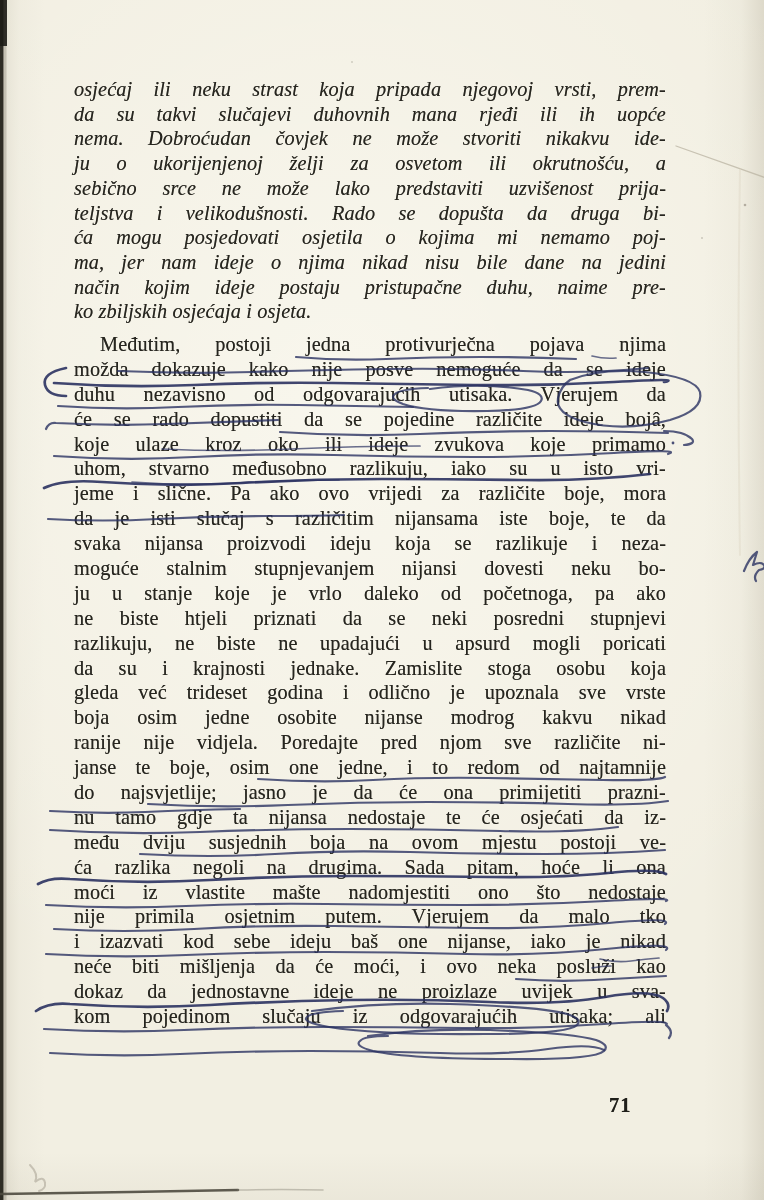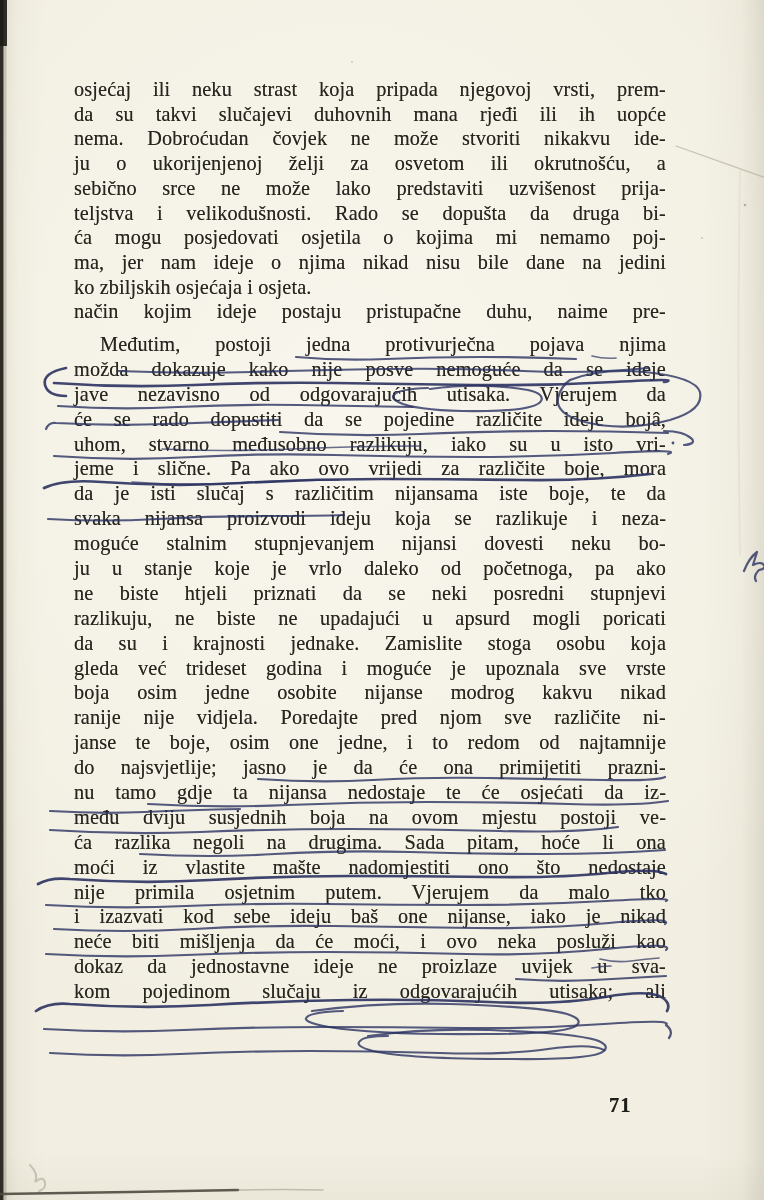--- a/index.html
+++ b/index.html
@@ -15,21 +15,21 @@
   }
   .textcol{position:absolute;left:74px;width:592px;color:#26251f;}
   #para1{top:77px;}
   #para2{top:332px;}
   .tline{
     font-size:20.3px;letter-spacing:0.12px;
     text-align:justify;text-align-last:justify;
     text-shadow:0 0 0.5px rgba(38,36,30,0.55);
     white-space:normal;overflow:visible;
   }
-  .p1-line{height:24.72px;line-height:24.72px;}
+  .p1-line{height:24.72px;line-height:24.72px;font-style:italic;}
   .p2-line{height:24.9px;line-height:24.9px;}
   .tl-left{text-align-last:left;}
   .indent{text-indent:26px;}
   .pagenum{
     position:absolute;left:609px;top:1094px;
     font-size:20.5px;font-weight:bold;letter-spacing:1px;color:#1f1e19;
     text-shadow:0 0 0.5px rgba(31,30,25,0.6);
   }
   svg.overlay{position:absolute;left:0;top:0;pointer-events:none;}
   .pen path{fill:none;stroke:#2b3261;stroke-width:2.2;opacity:0.8;stroke-linecap:round;stroke-linejoin:round;}
@@ -45,39 +45,40 @@
 
   <div class="textcol" id="para1">
     <div class="tline p1-line">osjećaj ili neku strast koja pripada njegovoj vrsti, prem-</div>
     <div class="tline p1-line">da su takvi slučajevi duhovnih mana rjeđi ili ih uopće</div>
     <div class="tline p1-line">nema. Dobroćudan čovjek ne može stvoriti nikakvu ide-</div>
     <div class="tline p1-line">ju o ukorijenjenoj želji za osvetom ili okrutnošću, a</div>
     <div class="tline p1-line">sebično srce ne može lako predstaviti uzvišenost prija-</div>
     <div class="tline p1-line">teljstva i velikodušnosti. Rado se dopušta da druga bi-</div>
     <div class="tline p1-line">ća mogu posjedovati osjetila o kojima mi nemamo poj-</div>
     <div class="tline p1-line">ma, jer nam ideje o njima nikad nisu bile dane na jedini</div>
+    <div class="tline p1-line">način kojim ideje postaju pristupačne duhu, naime pre-</div>
     <div class="tline p1-line tl-left">ko zbiljskih osjećaja i osjeta.</div>
-    <div class="tline p1-line">način kojim ideje postaju pristupačne duhu, naime pre-</div>
   </div>
 
   <div class="textcol" id="para2">
     <div class="tline p2-line indent">Međutim, postoji jedna protivurječna pojava njima</div>
     <div class="tline p2-line">možda dokazuje kako nije posve nemoguće da se ideje</div>
-    <div class="tline p2-line">jave nezavisno od odgovarajućih utisaka. Vjerujem da</div>
+    <div class="tline p2-line">duhu nezavisno od odgovarajućih utisaka. Vjerujem da</div>
     <div class="tline p2-line">će se rado dopustiti da se pojedine različite ideje bojâ,</div>
+    <div class="tline p2-line">koje ulaze kroz oko ili ideje zvukova koje primamo</div>
     <div class="tline p2-line">uhom, stvarno međusobno razlikuju, iako su u isto vri-</div>
     <div class="tline p2-line">jeme i slične. Pa ako ovo vrijedi za različite boje, mora</div>
     <div class="tline p2-line">da je isti slučaj s različitim nijansama iste boje, te da</div>
     <div class="tline p2-line">svaka nijansa proizvodi ideju koja se razlikuje i neza-</div>
     <div class="tline p2-line">moguće stalnim stupnjevanjem nijansi dovesti neku bo-</div>
     <div class="tline p2-line">ju u stanje koje je vrlo daleko od početnoga, pa ako</div>
     <div class="tline p2-line">ne biste htjeli priznati da se neki posredni stupnjevi</div>
     <div class="tline p2-line">razlikuju, ne biste ne upadajući u apsurd mogli poricati</div>
     <div class="tline p2-line">da su i krajnosti jednake. Zamislite stoga osobu koja</div>
-    <div class="tline p2-line">gleda već trideset godina i moguće je upoznala sve vrste</div>
+    <div class="tline p2-line">gleda već trideset godina i odlično je upoznala sve vrste</div>
     <div class="tline p2-line">boja osim jedne osobite nijanse modrog kakvu nikad</div>
     <div class="tline p2-line">ranije nije vidjela. Poredajte pred njom sve različite ni-</div>
     <div class="tline p2-line">janse te boje, osim one jedne, i to redom od najtamnije</div>
     <div class="tline p2-line">do najsvjetlije; jasno je da će ona primijetiti prazni-</div>
     <div class="tline p2-line">nu tamo gdje ta nijansa nedostaje te će osjećati da iz-</div>
     <div class="tline p2-line">među dviju susjednih boja na ovom mjestu postoji ve-</div>
     <div class="tline p2-line">ća razlika negoli na drugima. Sada pitam, hoće li ona</div>
     <div class="tline p2-line">moći iz vlastite mašte nadomjestiti ono što nedostaje</div>
     <div class="tline p2-line">nije primila osjetnim putem. Vjerujem da malo tko</div>
     <div class="tline p2-line">i izazvati kod sebe ideju baš one nijanse, iako je nikad</div>

